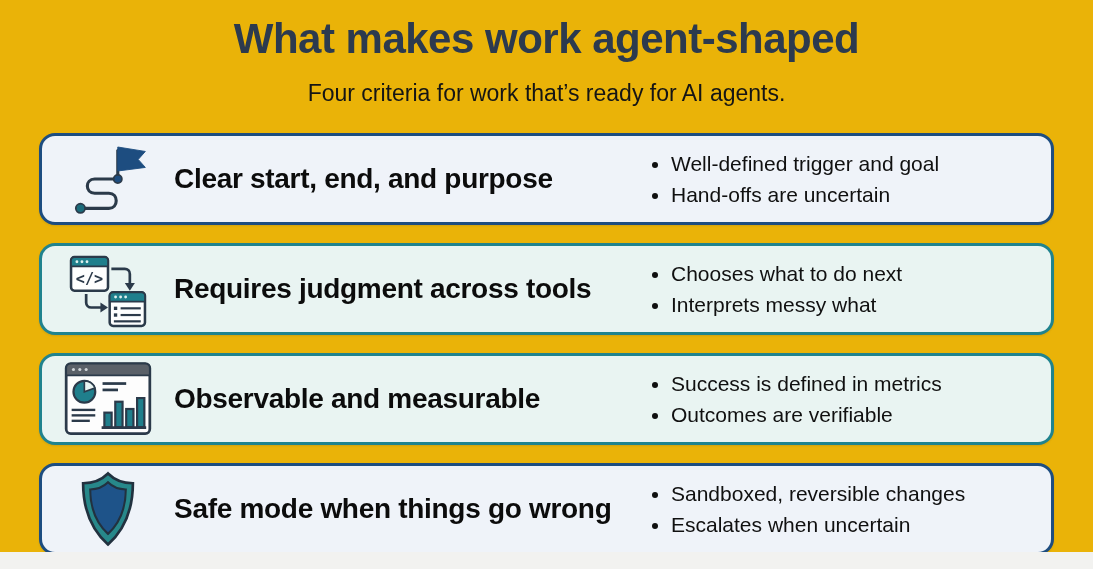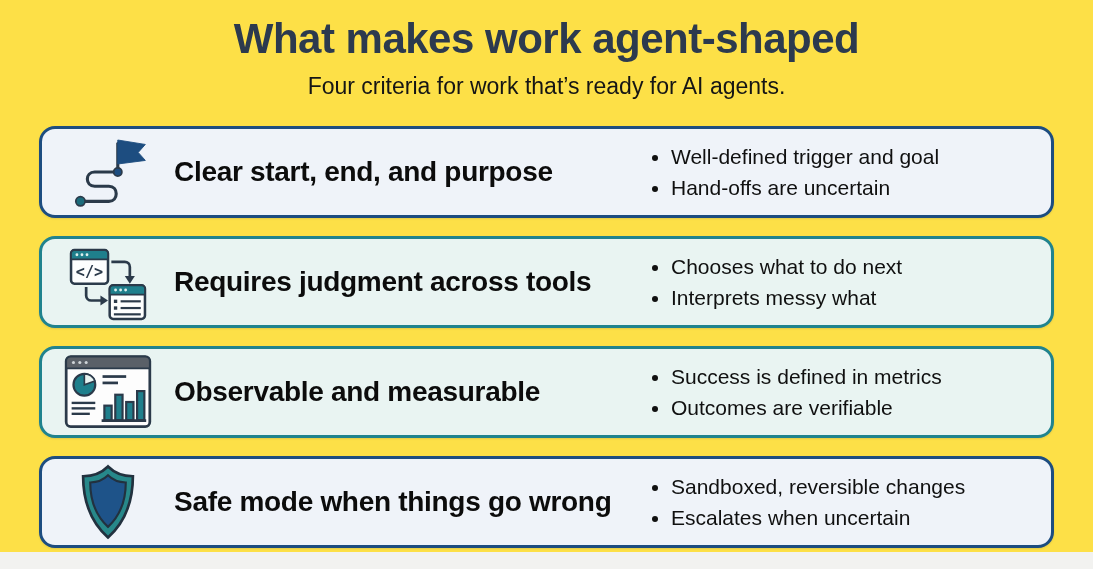--- a/index.html
+++ b/index.html
@@ -1,34 +1,34 @@
 <!DOCTYPE html>
 <html><head>
 <meta charset="utf-8">
 <style>
   html, body { margin: 0; padding: 0; background: #ffffff; }
   .page {
     position: relative;
     width: 1093px;
     height: 569px;
-    background: #fde047;
+    background: #eab308;
     font-family: "Liberation Sans", sans-serif;
     overflow: hidden;
   }
   .header { text-align: center; padding-top: 16px; }
   .main-title {
     margin: 0;
     font-size: 42px;
     line-height: 46px;
     font-weight: 800;
     letter-spacing: -0.5px;
     color: #2c3a4e;
   }
   .subtitle {
-    margin: 11px 0 0 0;
+    margin: 18px 0 0 0;
     font-size: 23px;
     line-height: 27px;
     font-weight: 400;
     color: #151515;
   }
   .cards { margin: 26px 39px 0 39px; }
   .card {
     box-sizing: border-box;
     height: 92px;
     border-radius: 16px;

